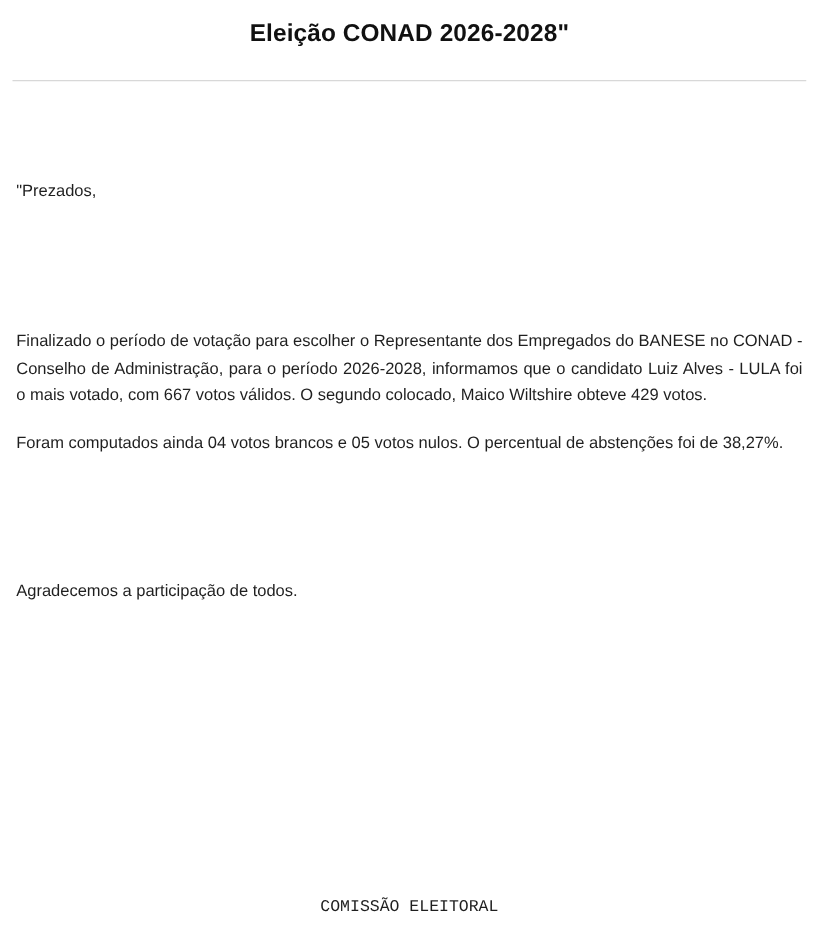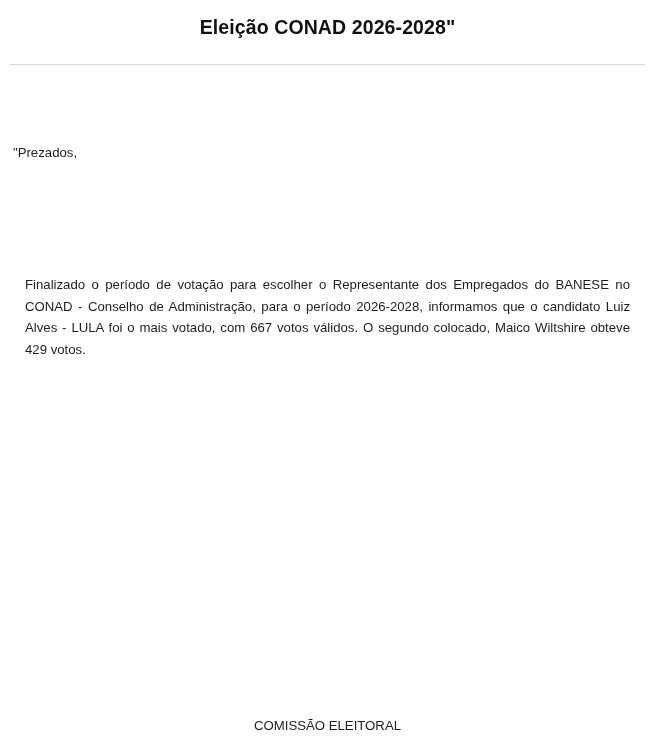--- a/index.html
+++ b/index.html
@@ -43,21 +43,21 @@
     padding: 0 13px;
   }
   .salutation {
     margin: 0;
     padding-top: 78px;
     font-size: 13.2px;
     line-height: 1.5;
     color: #1f1f1f;
   }
   .para {
-    margin: 12px;
+    margin: 0;
     font-size: 13.2px;
     line-height: 1.62;
     color: #1f1f1f;
     text-align: justify;
   }
   .para-main {
     padding-top: 100px;
   }
   .para-second {
     padding-top: 16px;
@@ -69,36 +69,39 @@
   }
   .footer {
     position: absolute;
     left: 0;
     right: 0;
     bottom: 8px;
     text-align: center;
     font-size: 13.2px;
     color: #1f1f1f;
     line-height: 1.5;
+    font-family: Liberation Mono, monospace;
   }
 </style>
 </head>
 <body>
 
 <div class="page">
 
   <h1 class="title">
     <span class="title-line">Eleição CONAD 2026-2028"</span>
   </h1>
 
   <hr class="divider">
 
   <div class="body-area">
     <p class="salutation">"Prezados,</p>
 
     <p class="para para-main">Finalizado o período de votação para escolher o Representante dos Empregados do BANESE no CONAD - Conselho de Administração, para o período 2026-2028, informamos que o candidato Luiz Alves - LULA foi o mais votado, com 667 votos válidos. O segundo colocado, Maico Wiltshire obteve 429 votos.</p>
 
+    <p class="para para-second">Foram computados ainda 04 votos brancos e 05 votos nulos. O percentual de abstenções foi de 38,27%.</p>
 
+    <p class="para para-thanks">Agradecemos a participação de todos.</p>
   </div>
 
   <div class="footer">COMISSÃO ELEITORAL</div>
 
 </div>
 
 </body></html>

